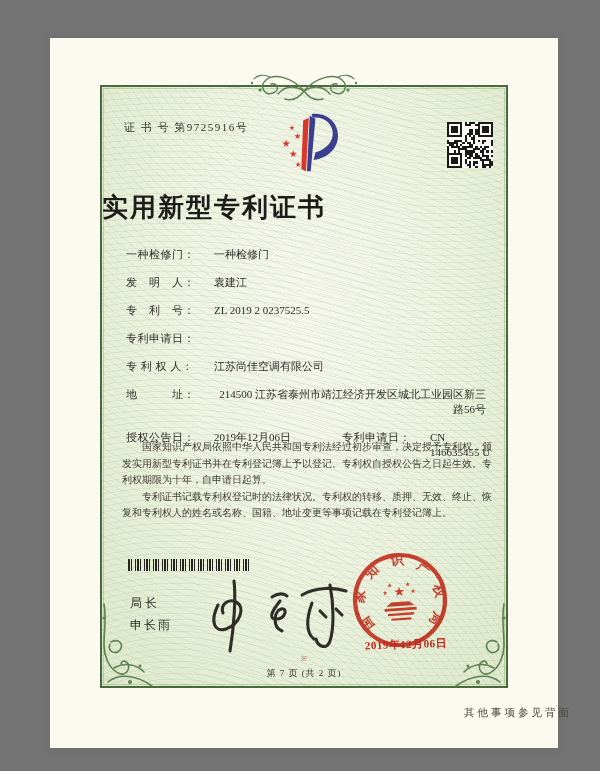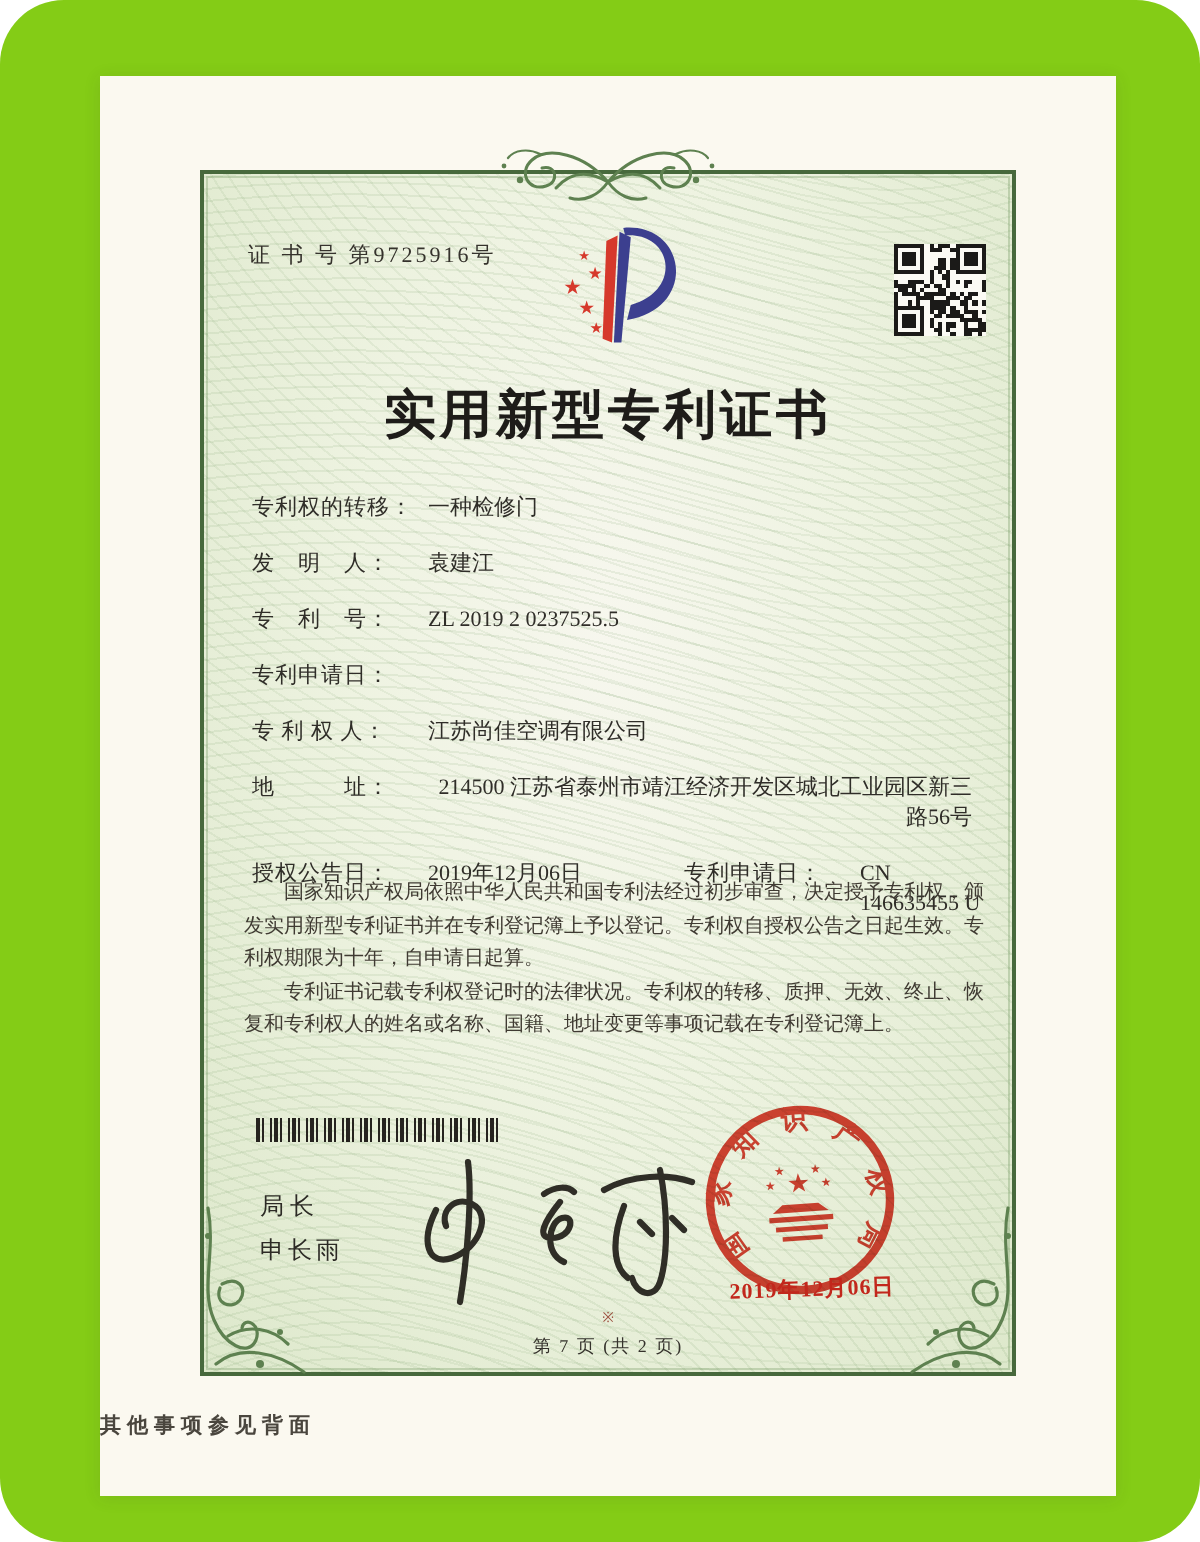--- a/index.html
+++ b/index.html
@@ -1,35 +1,35 @@
 <!DOCTYPE html>
 <html><head>
 <meta charset="utf-8">
 <style>
   html,body{margin:0;padding:0;}
   body{width:600px;height:771px;background:#ffffff;font-family:"Liberation Serif","DejaVu Serif",serif;}
-  .photo{position:relative;width:600px;height:771px;background:#84cc16;overflow:hidden;border-radius:32px;}
+  .photo{position:relative;width:600px;height:771px;background:#737373;overflow:hidden;}
   .paper{position:absolute;left:50px;top:38px;width:508px;height:710px;background:#fbf9f0;
          box-shadow:0 1px 8px rgba(60,60,50,.12);}
   .frame{position:absolute;left:50px;top:47px;width:408px;height:603px;border:2px solid #47693c;
          box-sizing:border-box;
          background:
            repeating-radial-gradient(circle at 18% 130%, rgba(120,158,104,.13) 0 1px, rgba(0,0,0,0) 1px 6px),
            repeating-radial-gradient(circle at 85% -35%, rgba(120,158,104,.11) 0 1px, rgba(0,0,0,0) 1px 7px),
            radial-gradient(ellipse at 50% 38%, #f7f7ee 0%, #eef3e1 45%, #dde8cb 100%);}
   .frame::after{content:"";position:absolute;inset:1px;border:1px solid rgba(95,135,75,.28);pointer-events:none;}
 
   .cert-no{position:absolute;left:22px;top:33px;font-size:11px;letter-spacing:1.5px;color:#35322c;}
   .logo{position:absolute;left:166px;top:26px;width:76px;height:62px;}
   .qr{position:absolute;left:345px;top:35px;width:46px;height:46px;background:#fbfaf4;
       display:grid;grid-template-columns:repeat(21,1fr);grid-template-rows:repeat(21,1fr);}
   .qr i{display:block;}
   .qr i.d{background:#1b1a18;}
 
-  .title{position:absolute;left:0;top:103px;width:100%;text-align:center;font-size:26px;
+  .title{position:absolute;left:0;top:103px;width:100%;font-size:26px;
          font-weight:bold;letter-spacing:2px;color:#1e1c19;margin:0;}
 
   .fields{position:absolute;left:24px;top:160px;width:366px;font-size:11px;color:#2f2d28;}
   .frow{display:flex;line-height:15px;margin-bottom:13px;}
   .flabel{flex:none;width:88px;letter-spacing:.5px;}
   .fval{flex:1;}
   .fval.addr{max-width:272px;text-align:right;}
   .fval.gd{flex:none;width:128px;}
 
   .bodytext{position:absolute;left:20px;top:352px;width:372px;font-size:10px;line-height:16.5px;
@@ -50,22 +50,22 @@
 
   .page-mark{position:absolute;left:0;top:567px;width:100%;text-align:center;font-size:7px;color:#9c5240;}
   .page-no{position:absolute;left:0;top:580px;width:100%;text-align:center;font-size:9px;
            letter-spacing:1px;color:#35322c;}
 
   .top-ornament{position:absolute;left:50%;top:-18px;transform:translateX(-50%);width:148px;height:38px;}
   .corner{position:absolute;width:64px;height:96px;bottom:-8px;}
   .corner.bl{left:-8px;}
   .corner.br{right:-8px;transform:scaleX(-1);}
 
-  .back-note{position:absolute;left:0;top:668px;width:100%;text-align:left;font-size:10.5px;
-             letter-spacing:3px;color:#4a463e;font-weight:bold;}
+  .back-note{position:absolute;left:14px;top:668px;width:100%;text-align:right;font-size:10.5px;
+             letter-spacing:3px;color:#4a463e;}
 </style>
 </head>
 <body>
 
 <div class="photo">
   <div class="paper">
     <div class="frame">
 
       <svg class="top-ornament" viewBox="0 0 148 38">
         <g fill="none" stroke="#5e8150" stroke-width="1.5" stroke-linecap="round">
@@ -560,21 +560,21 @@
           <i class="d"></i>
           <i></i>
           <i class="d"></i>
           <i></i>
         </div>
 
       <h1 class="title">实用新型专利证书</h1>
 
       <div class="fields">
         <div class="frow">
-          <span class="flabel">专利权的转移：</span>
+          <span class="flabel">一种检修门：</span>
           <span class="fval">一种检修门</span>
         </div>
         <div class="frow">
           <span class="flabel">发　明　人：</span>
           <span class="fval">袁建江</span>
         </div>
         <div class="frow">
           <span class="flabel">专　利　号：</span>
           <span class="fval">ZL 2019 2 0237525.5</span>
         </div>

